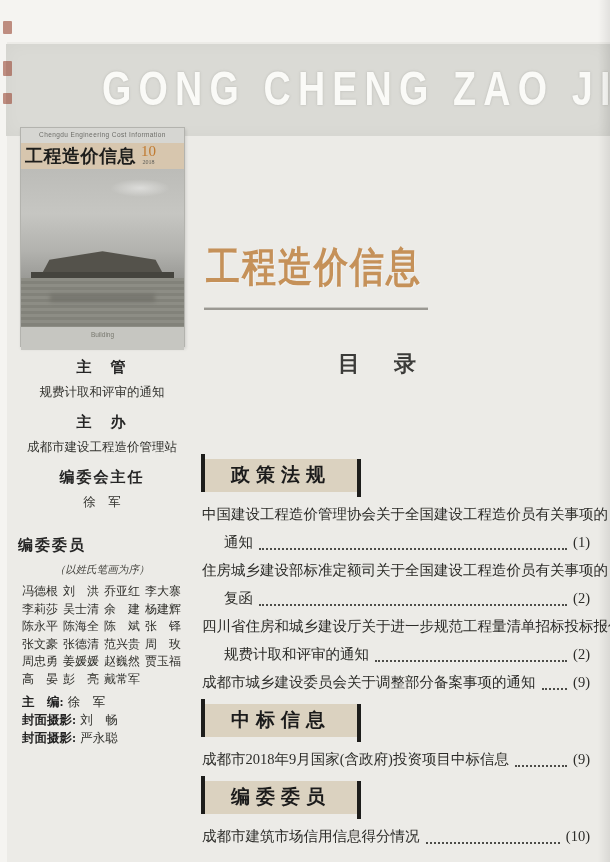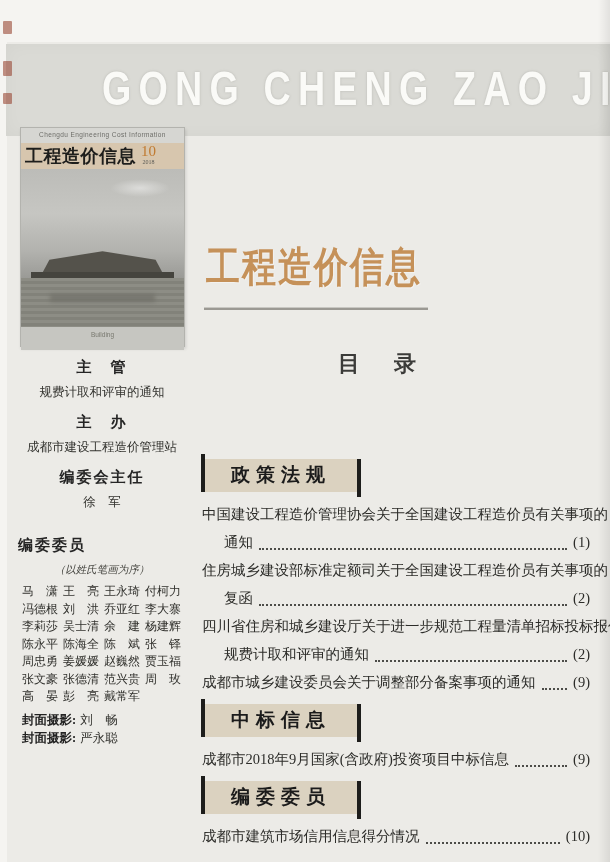--- a/index.html
+++ b/index.html
@@ -124,62 +124,57 @@
       <div class="sb-label">主　管</div>
       <div class="sb-value">规费计取和评审的通知</div>
       <div class="sb-label">主　办</div>
       <div class="sb-value">成都市建设工程造价管理站</div>
       <div class="sb-label">编委会主任</div>
       <div class="sb-value">徐　军</div>
       <div class="cmt-title">编委委员</div>
       <div class="cmt-note">（以姓氏笔画为序）</div>
       <div class="name-grid">
         <div class="name-row">
-          <span>马　潇</span>
-          <span>王　亮</span>
-          <span>王永琦</span>
-          <span>付柯力</span>
-        </div>
-        <div class="name-row">
           <span>冯德根</span>
           <span>刘　洪</span>
           <span>乔亚红</span>
           <span>李大寨</span>
         </div>
         <div class="name-row">
           <span>李莉莎</span>
           <span>吴士清</span>
           <span>余　建</span>
           <span>杨建辉</span>
         </div>
         <div class="name-row">
           <span>陈永平</span>
           <span>陈海全</span>
           <span>陈　斌</span>
           <span>张　铎</span>
         </div>
         <div class="name-row">
+          <span>张文豪</span>
+          <span>张德清</span>
+          <span>范兴贵</span>
+          <span>周　玫</span>
+        </div>
+        <div class="name-row">
           <span>周忠勇</span>
           <span>姜媛媛</span>
           <span>赵巍然</span>
           <span>贾玉福</span>
         </div>
         <div class="name-row">
-          <span>张文豪</span>
-          <span>张德清</span>
-          <span>范兴贵</span>
-          <span>周　玫</span>
-        </div>
-        <div class="name-row">
           <span>高　晏</span>
           <span>彭　亮</span>
           <span>戴常军</span>
         </div>
       </div>
       <div class="roles">
+        <div class="role-line"><span class="role-label">主　编:</span><span class="role-value">徐　军</span></div>
         <div class="role-line"><span class="role-label">封面摄影:</span><span class="role-value">刘　畅</span></div>
         <div class="role-line"><span class="role-label">封面摄影:</span><span class="role-value">严永聪</span></div>
       </div>
     </aside>
 
   <h1 class="main-title">工程造价信息</h1>
   <h2 class="toc-heading">目　录</h2>
 
   <div class="toc" id="toc"><div class="sec-box">政策法规</div><div class="toc-line">
         <span class="text">中国建设工程造价管理协会关于全国建设工程造价员有关事项的</span>

